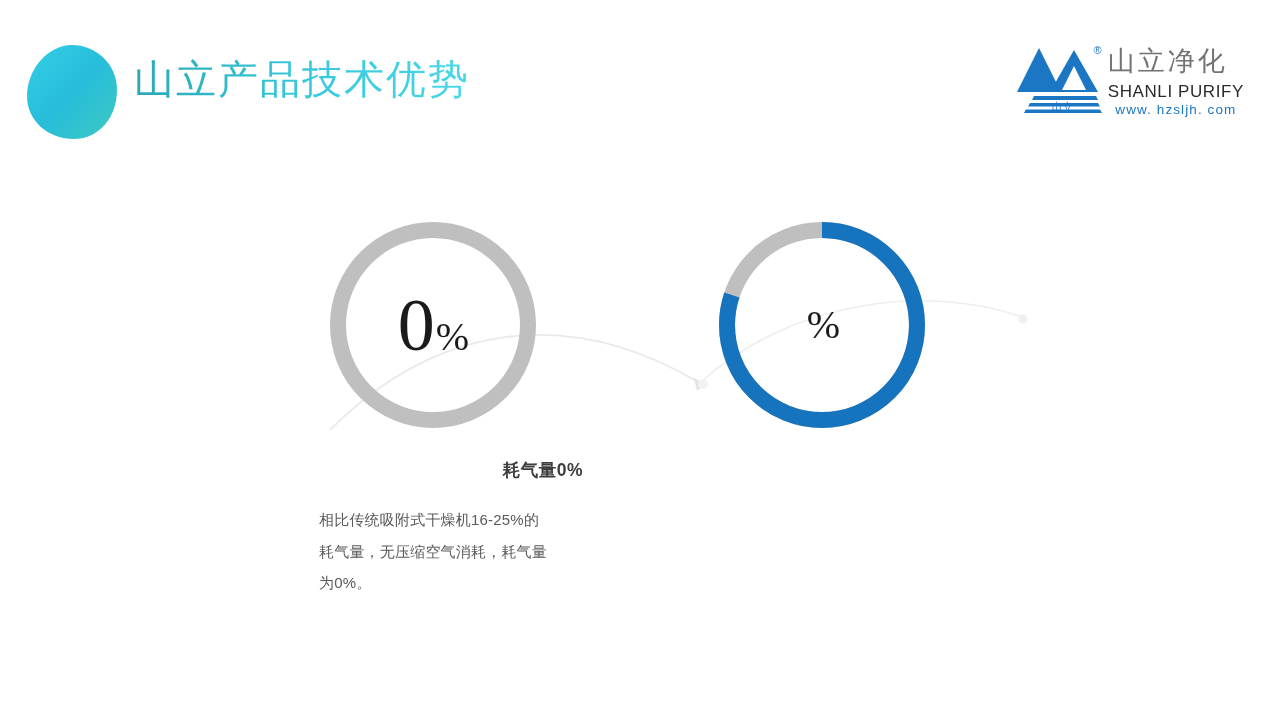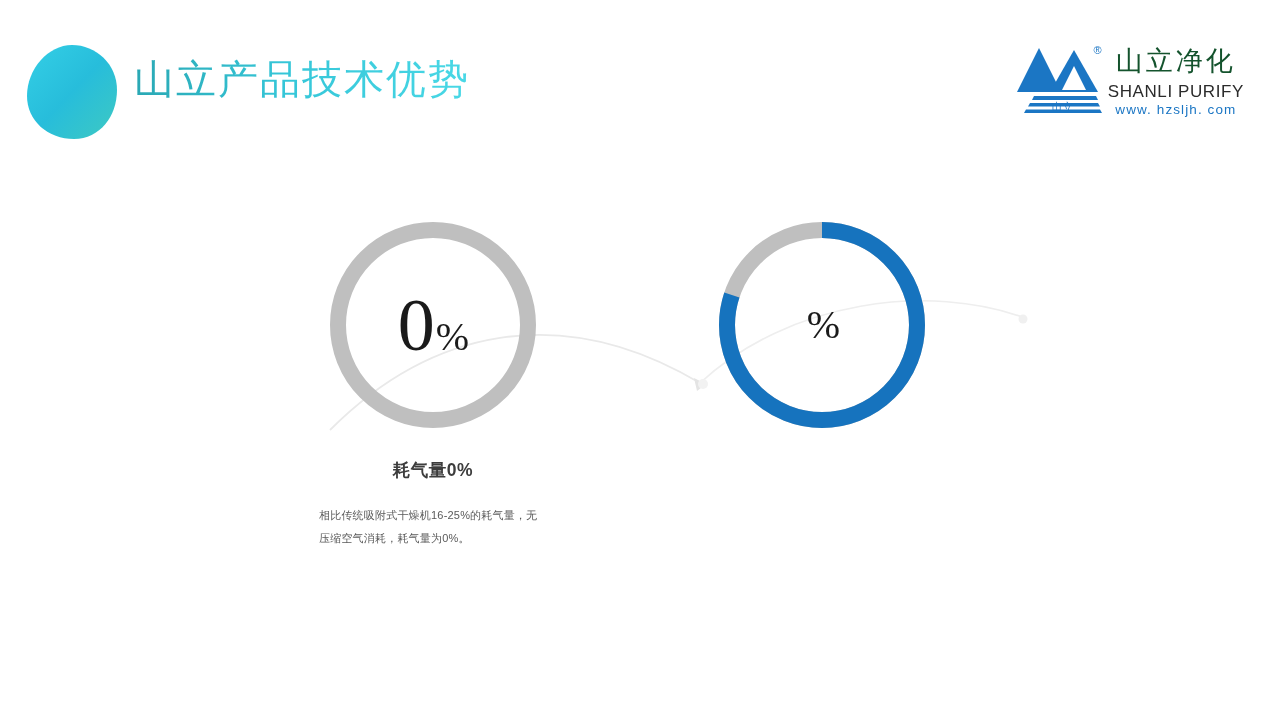--- a/index.html
+++ b/index.html
@@ -79,25 +79,24 @@
     margin-left: 40px;
   }
   .brand-text {
     margin-left: 4px;
     padding-top: 8px;
     line-height: 1;
   }
   .brand-cn {
     font-family: "Liberation Serif", "DejaVu Serif", serif;
     font-size: 27px;
-    color: #14532d;
+    color: #737373;
     letter-spacing: 3px;
     font-weight: 500;
     white-space: nowrap;
-    text-align: center;
   }
   .brand-en {
     font-size: 17px;
     color: #2b2b2b;
     letter-spacing: 0.6px;
     margin-top: 8px;
     white-space: nowrap;
     font-family: "Liberation Sans", sans-serif;
   }
   .brand-url {
@@ -155,31 +154,31 @@
     letter-spacing: -1px;
     line-height: 1;
     display: flex;
     align-items: baseline;
   }
   .donut-num { font-size: 74px; }
   .donut-pct { font-size: 40px; margin-left: 2px; }
 
   .metric-caption {
     margin-top: 26px;
-    text-align: center;
+    text-align: right;
     font-size: 17.5px;
     font-weight: bold;
     color: #3d3d3d;
     letter-spacing: 0.5px;
     font-family: "Liberation Sans", "DejaVu Sans", sans-serif;
   }
   .metric-body {
     margin: 22px auto 0 auto;
     width: 228px;
-    font-size: 11px;
+    font-size: 15px;
     line-height: 2.1;
     color: #5a5a5a;
     text-align: left;
     letter-spacing: 0.2px;
     font-family: "Liberation Sans", "DejaVu Sans", sans-serif;
   }
 </style>
 </head>
 <body>
 

